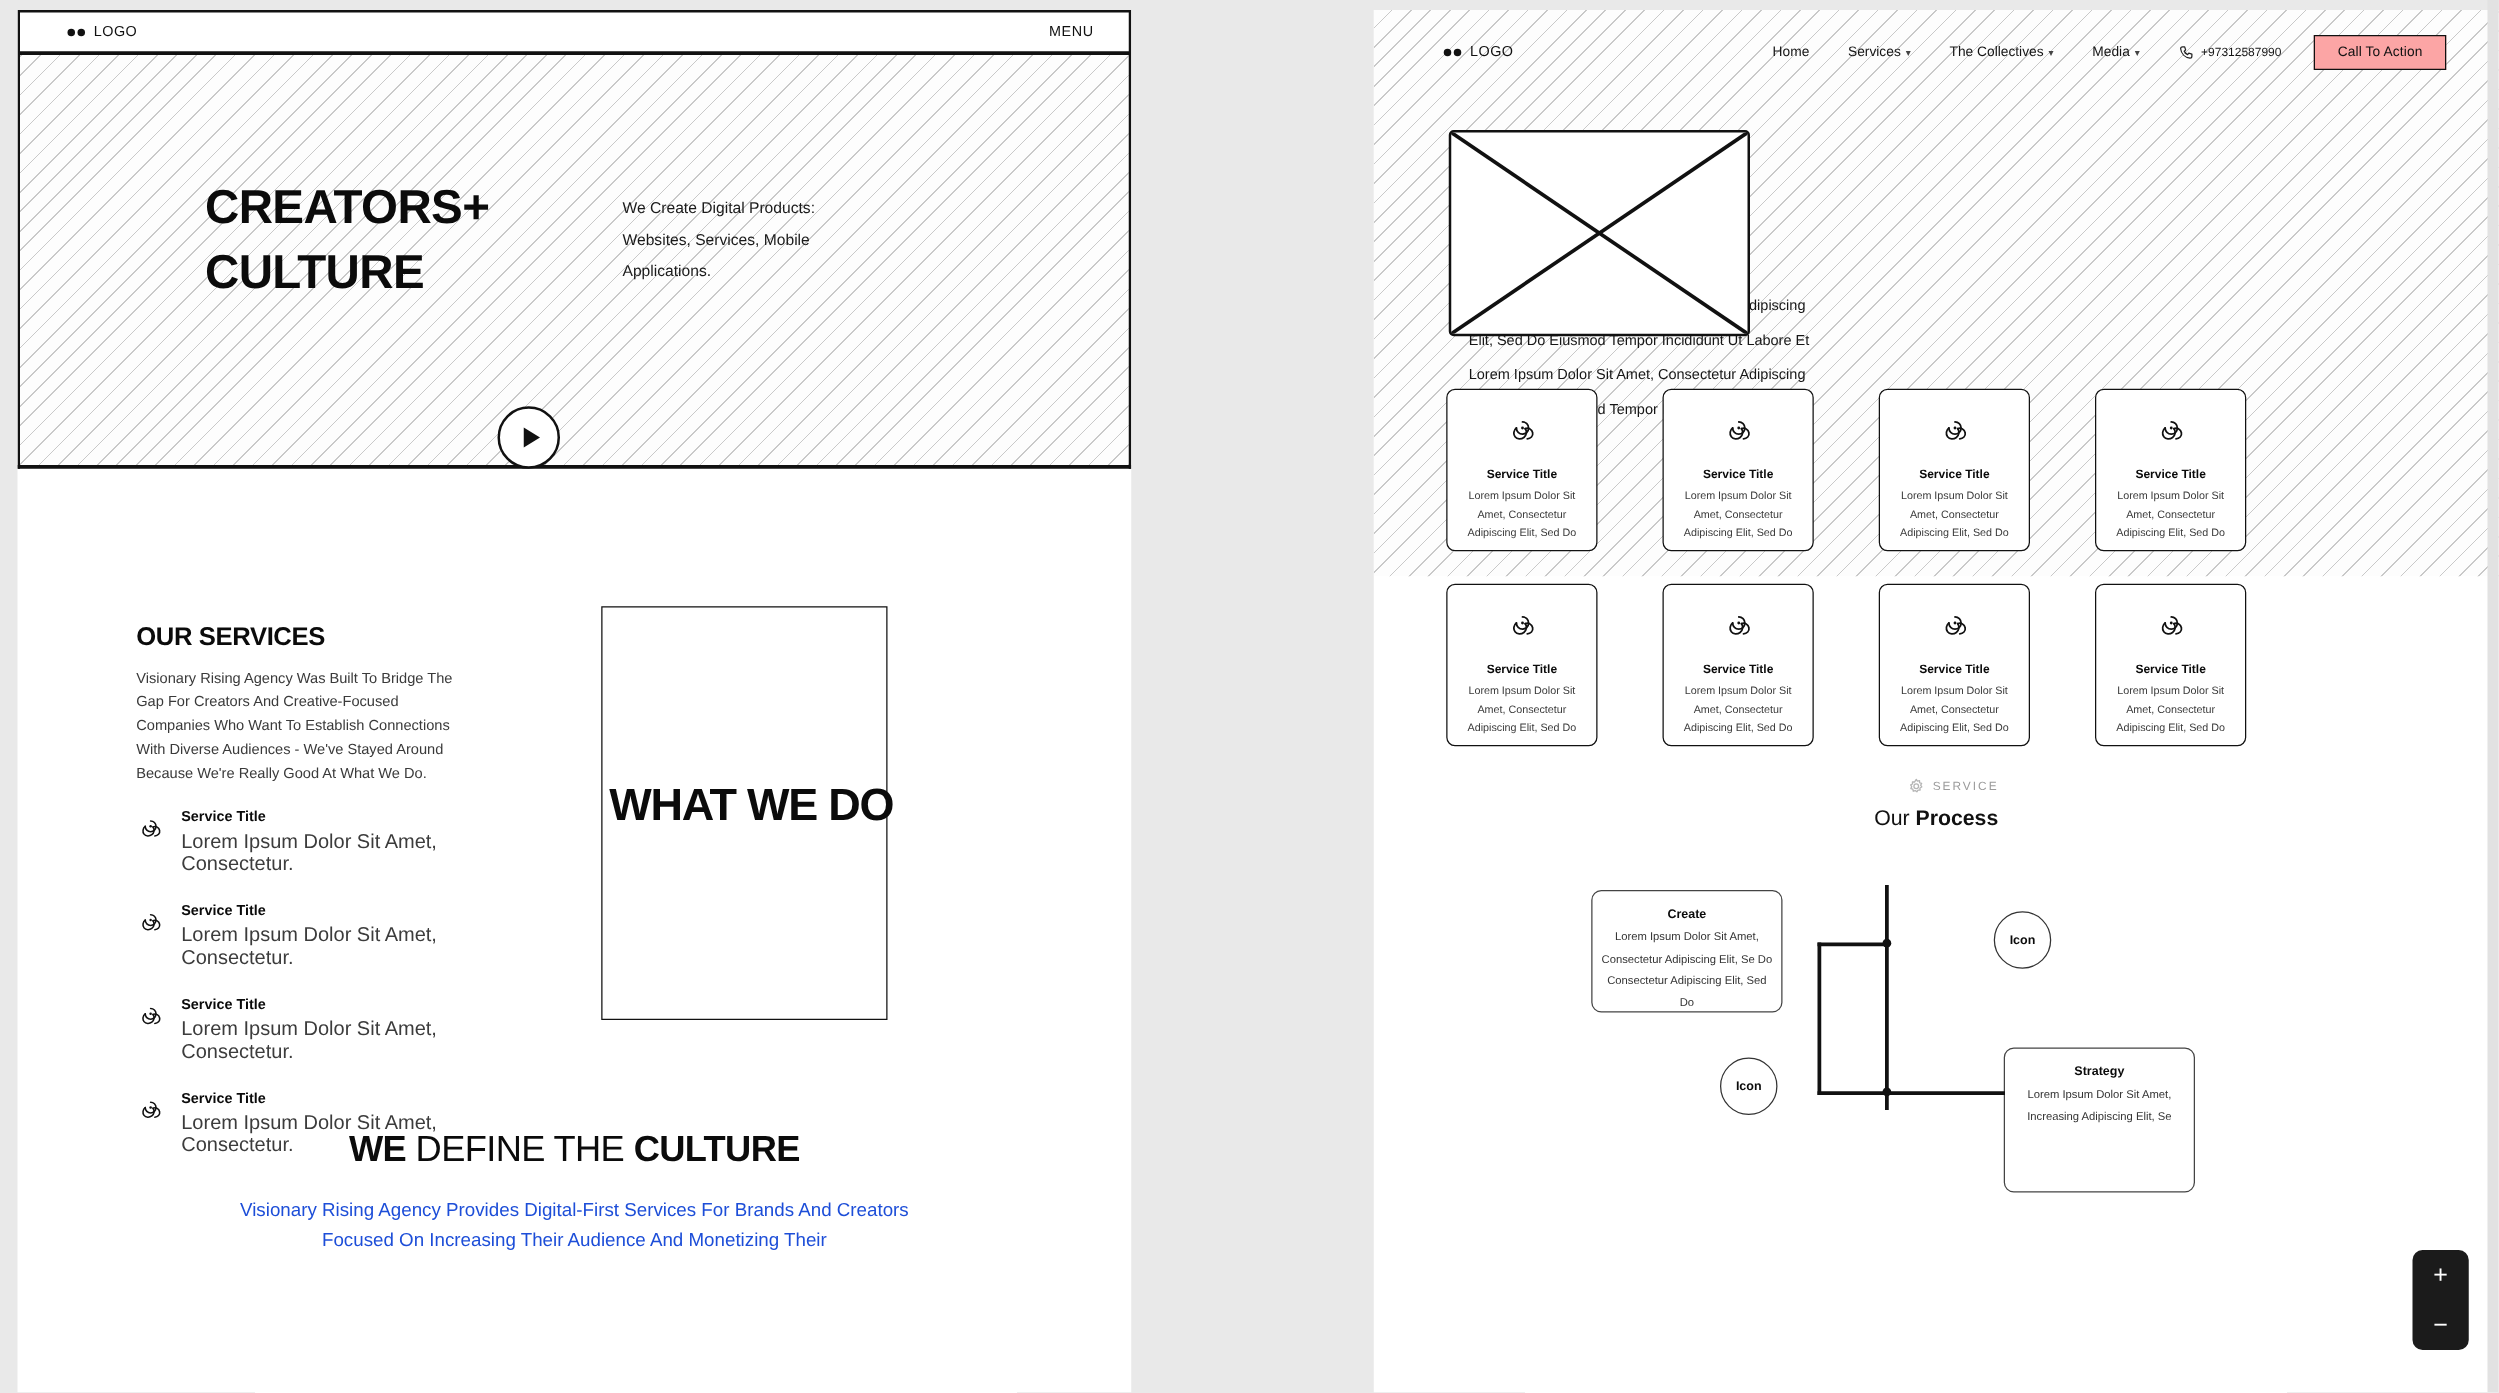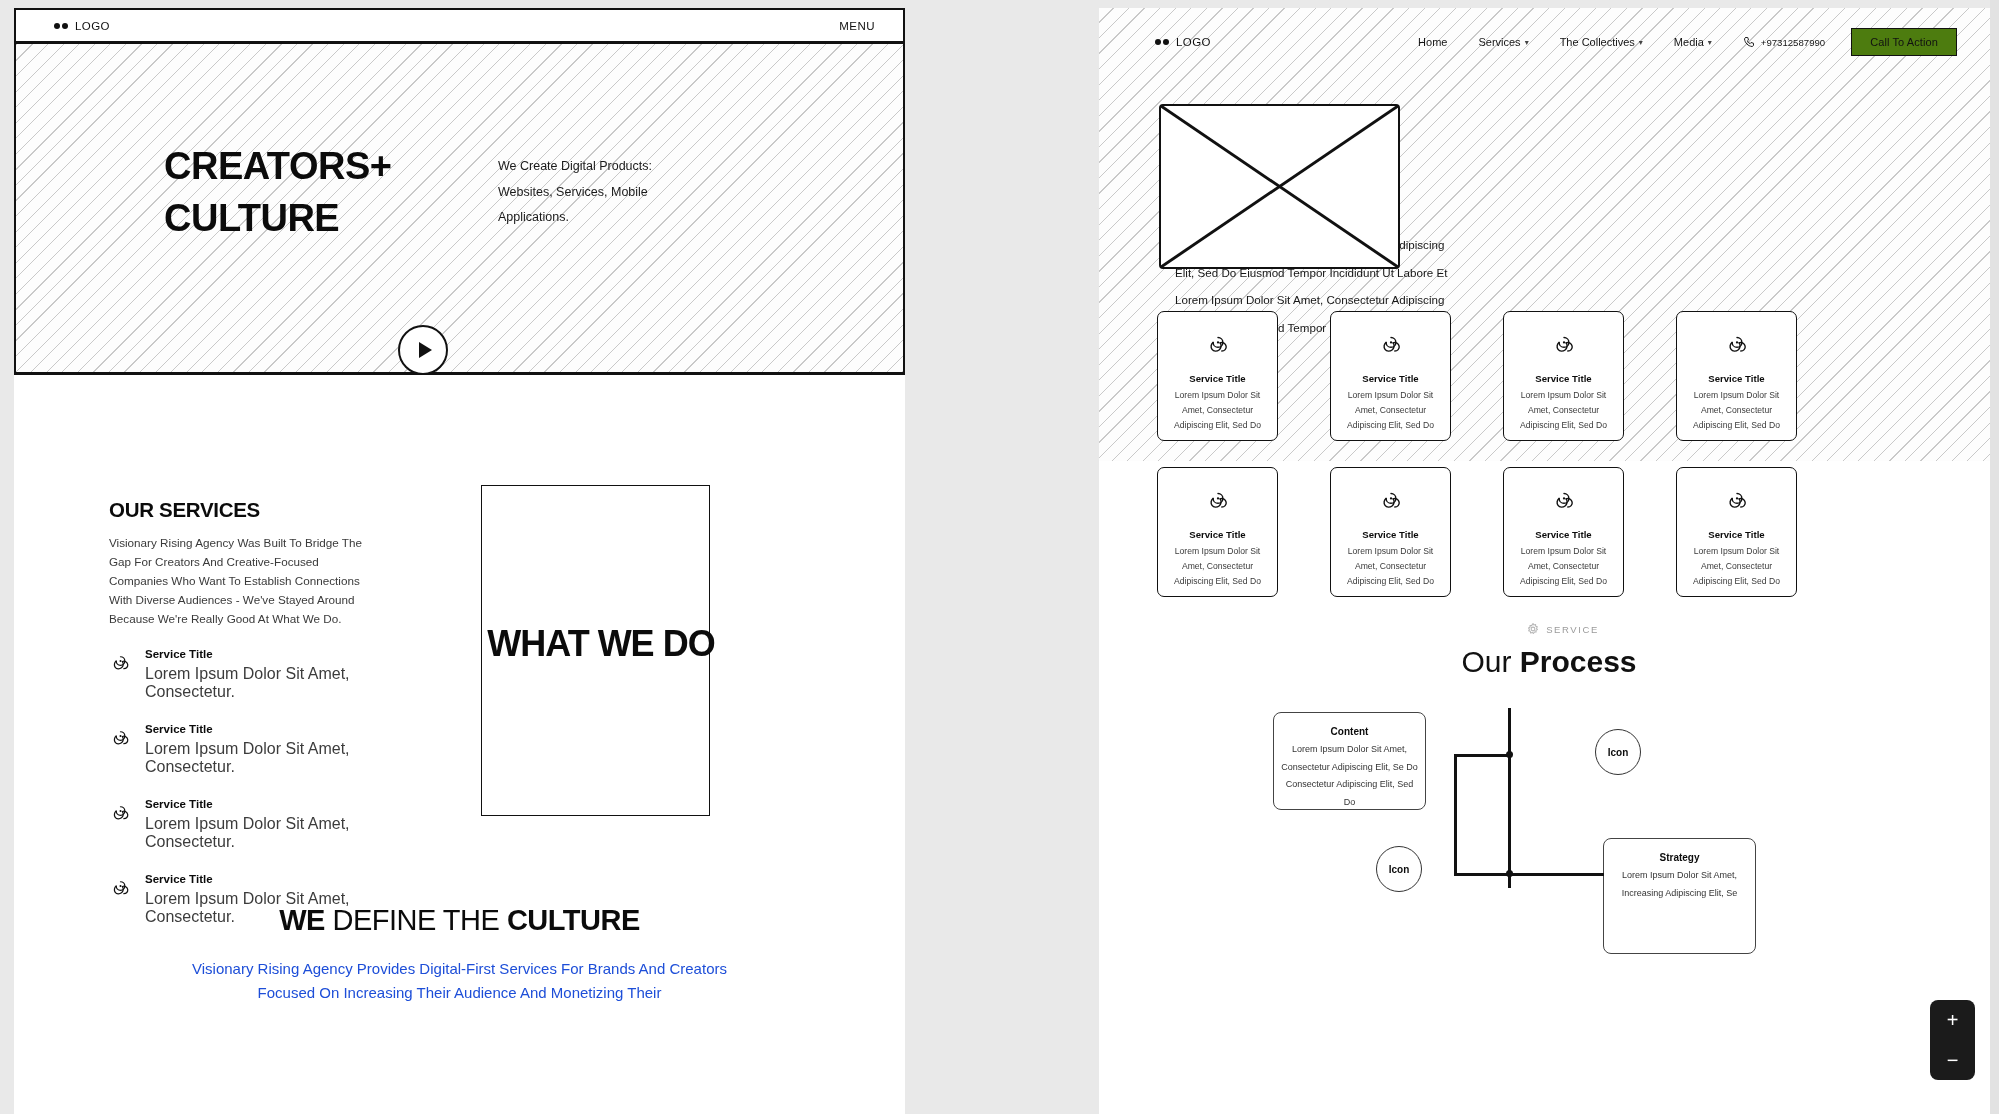--- a/index.html
+++ b/index.html
@@ -110,21 +110,21 @@
   .rb-nav {
     position: absolute; left: 0; top: 16px; width: 900px; height: 36px;
     display: flex; align-items: center; padding: 0 42px 0 56px;
   }
   .rb-nav .spacer { flex: 1; }
   .rb-links { display: flex; align-items: flex-start; gap: 31px; }
   .rb-link { font-size: 11px; color: #141414; display: flex; align-items: center; gap: 4px; }
   .chev { font-size: 8px; color: #444; line-height: 1; transform: translateY(1px); }
   .rb-phone { display: flex; align-items: center; gap: 6px; font-size: 9.6px; color: #141414; }
   .cta-btn {
-    border: 1.4px solid #111; background: #4d7c0f;
+    border: 1.4px solid #111; background: #fca5a5;
     padding: 7px 18px; font-size: 11px; color: #111; letter-spacing: .1px;
   }
 
   .rb-hero-head {
     position: absolute; left: 72px; top: 172px;
     font-size: 31px; font-weight: 900; letter-spacing: -0.6px; color: #0b0b0b;
   }
   .rb-hero-lines {
     position: absolute; left: 76px; top: 223px; width: 330px;
     font-size: 11.6px; line-height: 2.38; color: #161616;
@@ -149,21 +149,21 @@
   .rb-card h5 { font-size: 9.6px; font-weight: 700; color: #0b0b0b; margin-top: 12px; }
   .rb-card p { font-size: 8.6px; line-height: 1.72; color: #3a3a3a; text-align: center; margin-top: 4px; width: 100px; }
 
   .proc-tag {
     position: absolute; left: 0; top: 614px; width: 900px;
     display: flex; align-items: center; justify-content: center; gap: 6px; padding-left: 27px;
   }
   .proc-tag span { font-size: 9.5px; letter-spacing: 1.6px; color: #9b9b9b; }
   .proc-title {
     position: absolute; left: 0; top: 637px; width: 900px; text-align: center;
-    font-size: 30px; color: #111; font-weight: 400;
+    font-size: 17px; color: #111; font-weight: 400;
   }
   .proc-title b { font-weight: 900; }
 
   
   .proc-diagram { position: absolute; left: 0; top: 690px; width: 900px; height: 416px; }
   .pbox {
     position: absolute; border: 1.5px solid #444; border-radius: 8px; background: #fff;
     text-align: center; padding-top: 13px;
   }
   .pbox h6 { font-size: 10px; font-weight: 700; color: #0b0b0b; }
@@ -430,21 +430,21 @@
                  L6.9 8.9 L6.8 6 L9.6 6.2 Z" stroke-linejoin="round"></path>
       </svg>
       <span>SERVICE</span>
     </div>
     <div class="proc-title">
       <span>Our </span><b>Process</b>
     </div>
 
     <div class="proc-diagram">
       <div class="pbox pbox-content">
-        <h6>Content</h6>
+        <h6>Create</h6>
         <p style="width:138px;margin-left:auto;margin-right:auto;">Lorem Ipsum Dolor Sit Amet, Consectetur Adipiscing Elit, Se Do Consectetur Adipiscing Elit, Sed Do</p>
       </div>
       <div class="pcircle pcircle-1">Icon</div>
       <div class="pcircle pcircle-2">Icon</div>
       <div class="pbox pbox-strategy">
         <h6>Strategy</h6>
         <p style="width:140px;margin-left:auto;margin-right:auto;">Lorem Ipsum Dolor Sit Amet, Increasing Adipiscing Elit, Se</p>
       </div>
 
       <div class="pline" style="left:409px; top:10px; width:3px; height:180px;"></div>

